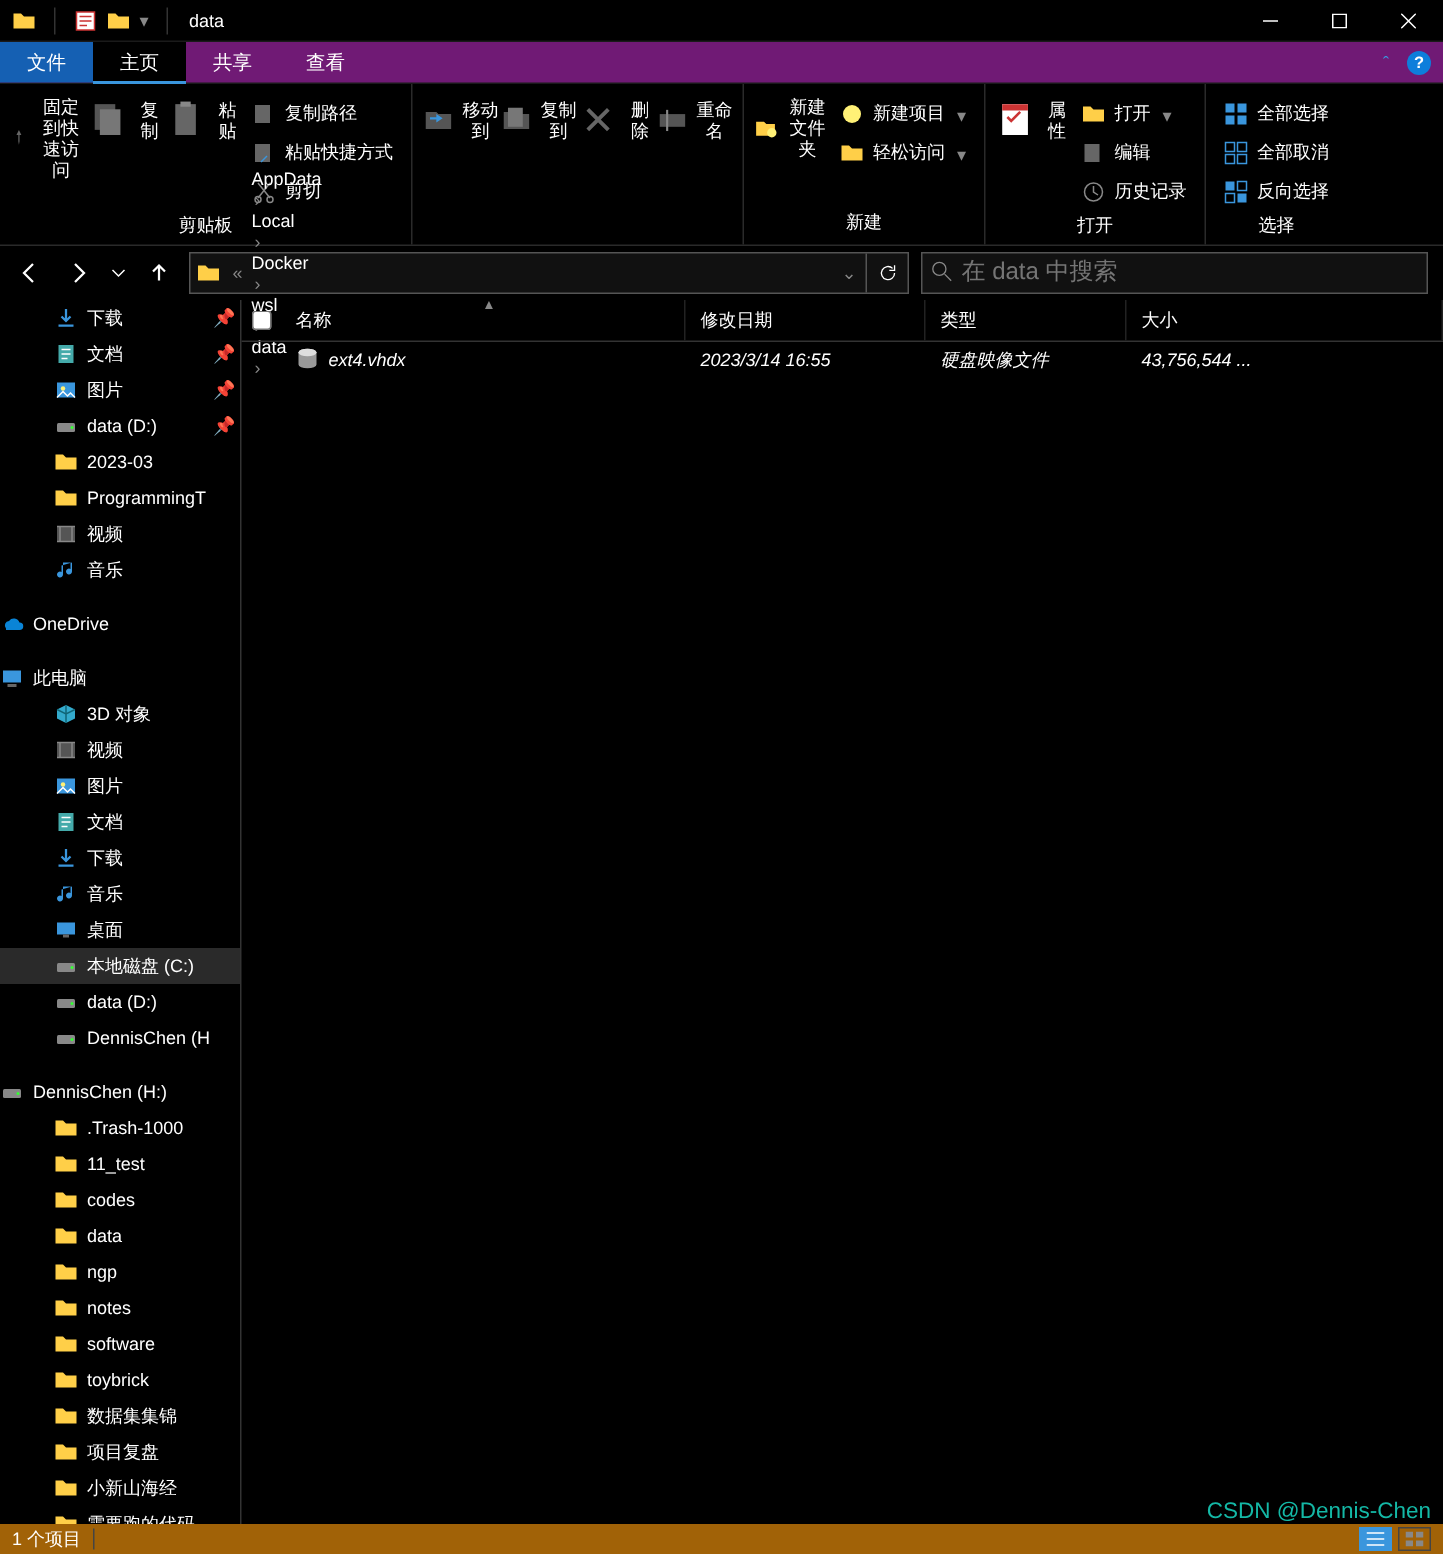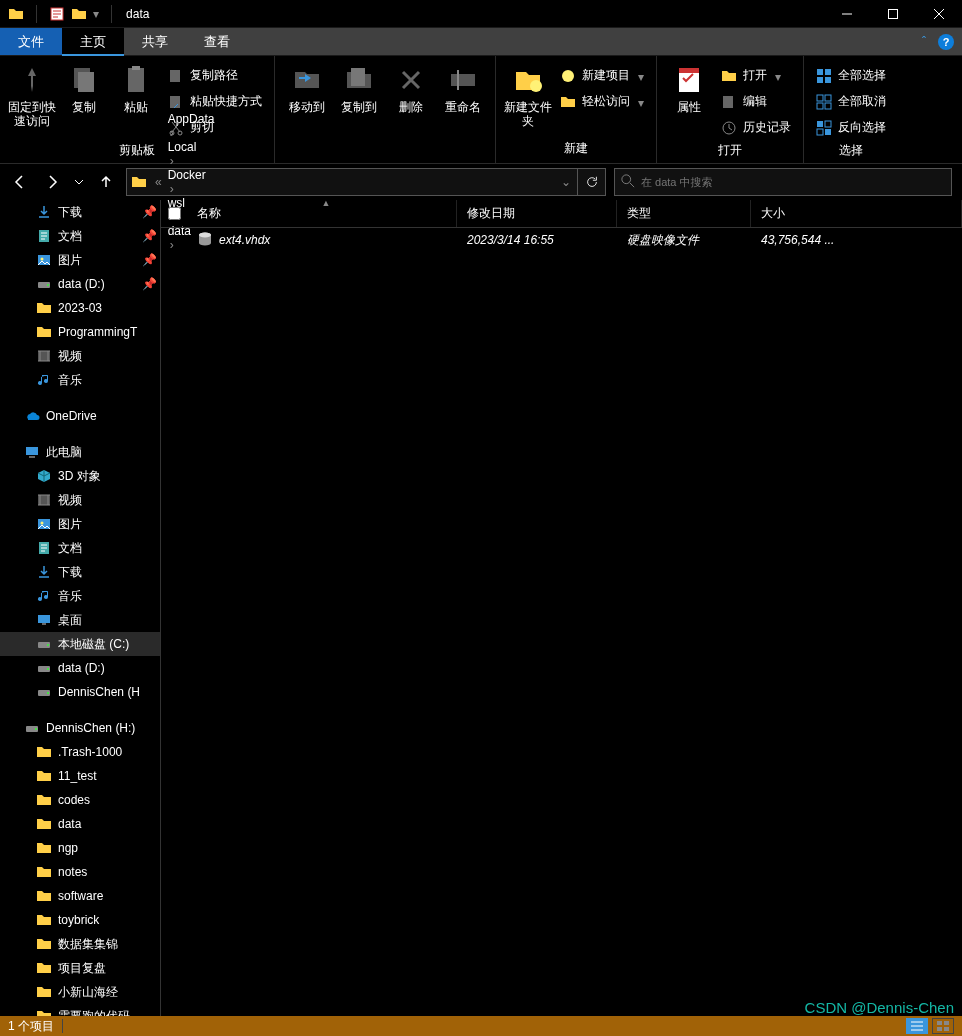--- a/index.html
+++ b/index.html
@@ -12,56 +12,56 @@
   
   .titlebar { height: 28px; display: flex; align-items: center; background:#000; border-bottom:1px solid #1a1a1a;}
   .titlebar .qat { display:flex; align-items:center; gap:6px; padding-left:8px;}
   .qat-icon { width:16px; height:16px; display:inline-flex; }
   .titlebar .sep { width:1px; height:18px; background:#333; margin:0 6px;}
   .titlebar .title { margin-left:8px; }
   .win-ctrls { margin-left:auto; display:flex;}
   .win-btn { width:46px; height:28px; display:flex; align-items:center; justify-content:center; }
   .win-btn svg { stroke:#fff; }
   
-  .tabstrip { height: 28px; display:flex; align-items:stretch; background:#404040; border-bottom:1px solid #1a1a1a;}
+  .tabstrip { height: 28px; display:flex; align-items:stretch; background:#701a75; border-bottom:1px solid #1a1a1a;}
   .tab { padding:0 18px; display:flex; align-items:center; font-size:13px; position:relative;}
   .tab.file { background:#1560b3; color:#fff;}
   .tab.active { background:#000; }
   .tab.active::after { content:""; position:absolute; left:0; right:0; bottom:-1px; height:2px; background:#3a96dd;}
   .tabstrip .spacer { flex:1;}
   .tabstrip .rt { display:flex; align-items:center; gap:12px; padding-right:8px;}
   .help-circle { width:16px;height:16px;border-radius:50%;background:#0d7edb;color:#fff;display:flex;align-items:center;justify-content:center;font-size:11px;font-weight:bold;}
   
   .ribbon { height: 108px; display:flex; align-items:stretch; background:#000; border-bottom:1px solid #2a2a2a;}
   .group { display:flex; flex-direction:column; border-right:1px solid #2a2a2a; padding:2px 6px;}
   .group-body { flex:1; display:flex; align-items:flex-start;}
   .group-label { text-align:center; font-size:12px; padding:2px 0 4px;}
-  .bigbtn { display:flex; flex-direction:column; align-items:center; justify-content:flex-end; width:52px; padding-top:6px; gap:4px;}
+  .bigbtn { display:flex; flex-direction:row; align-items:center; justify-content:flex-end; width:52px; padding-top:6px; gap:4px;}
   .bigbtn .icn { width:32px; height:32px; display:flex; align-items:center; justify-content:center;}
   .bigbtn .lbl { text-align:center; line-height:14px;}
   .smallcol { display:flex; flex-direction:column; gap:4px; padding:4px 6px;}
   .smallbtn { display:flex; align-items:flex-end; gap:6px; height:22px;}
   .smallbtn .icn { width:16px; height:16px; display:flex; align-items:center; justify-content:center;}
   .folder-svg { fill:#ffcf48; }
   
   .addressrow { height:36px; display:flex; align-items:center; gap:8px; padding:0 8px; background:#000;}
   .navbtn { width:24px; height:24px; display:flex; align-items:center; justify-content:center;}
   .navbtn svg { stroke:#fff; fill:none;}
   .addrbox { flex:1; height:28px; border:1px solid #555; background:#111; display:flex; align-items:center; padding-left:4px; min-width: 300px; max-width:480px;}
   .addrbox .folder-mini { width:16px;height:16px; margin-right:4px;}
   .crumb { display:flex; align-items:center; gap:2px; padding:0 2px; font-size:12px;}
   .chev { color:#888; padding:0 4px;}
   .addrbox .drop { margin-left:auto; padding:0 6px;}
   .refresh { border-left:1px solid #555; height:100%; width:28px; display:flex; align-items:center; justify-content:center;}
   .searchbox { width:338px; height:28px; border:1px solid #555; background:#111; display:flex; align-items:center; padding:0 6px; gap:6px;}
-  .searchbox input { flex:1; background:transparent; border:none; color:#0ea5e9; font-size:11px; outline:none;}
+  .searchbox input { flex:1; background:transparent; border:none; color:#0ea5e9; font-size:16px; outline:none;}
   
   .body { position:absolute; top:200px; bottom:20px; left:0; right:0; display:flex;}
   .sidebar { width:160px; background:#000; overflow:hidden;}
-  .tree-item { display:flex; align-items:center; height:24px; gap:6px; padding-left:24px; white-space:nowrap;}
+  .tree-item { display:flex; align-items:center; height:24px; gap:6px; white-space:nowrap;}
   .tree-item.d1 { padding-left:36px;}
   .tree-item.sel { background:#2a2a2a;}
   .tree-item .ticn { width:16px;height:16px; display:flex; align-items:center; justify-content:center; flex-shrink:0;}
   .tree-item .pin { margin-left:auto; width:14px;height:14px; margin-right:4px; color:#888;}
   .blank-row { height:12px; }
   .content { flex:1; display:flex; flex-direction:column; border-left:1px solid #333;}
   .cols { height:28px; display:flex; align-items:center; font-size:12px; border-bottom:1px solid #333;}
   .cols .ch { padding-left:10px; border-right:0.5px solid #222; height:100%; display:flex; align-items:center;}
   .c-chk { width:26px; display:flex; align-items:center; justify-content:center;}
   .c-chk input { accent-color:#555;}

